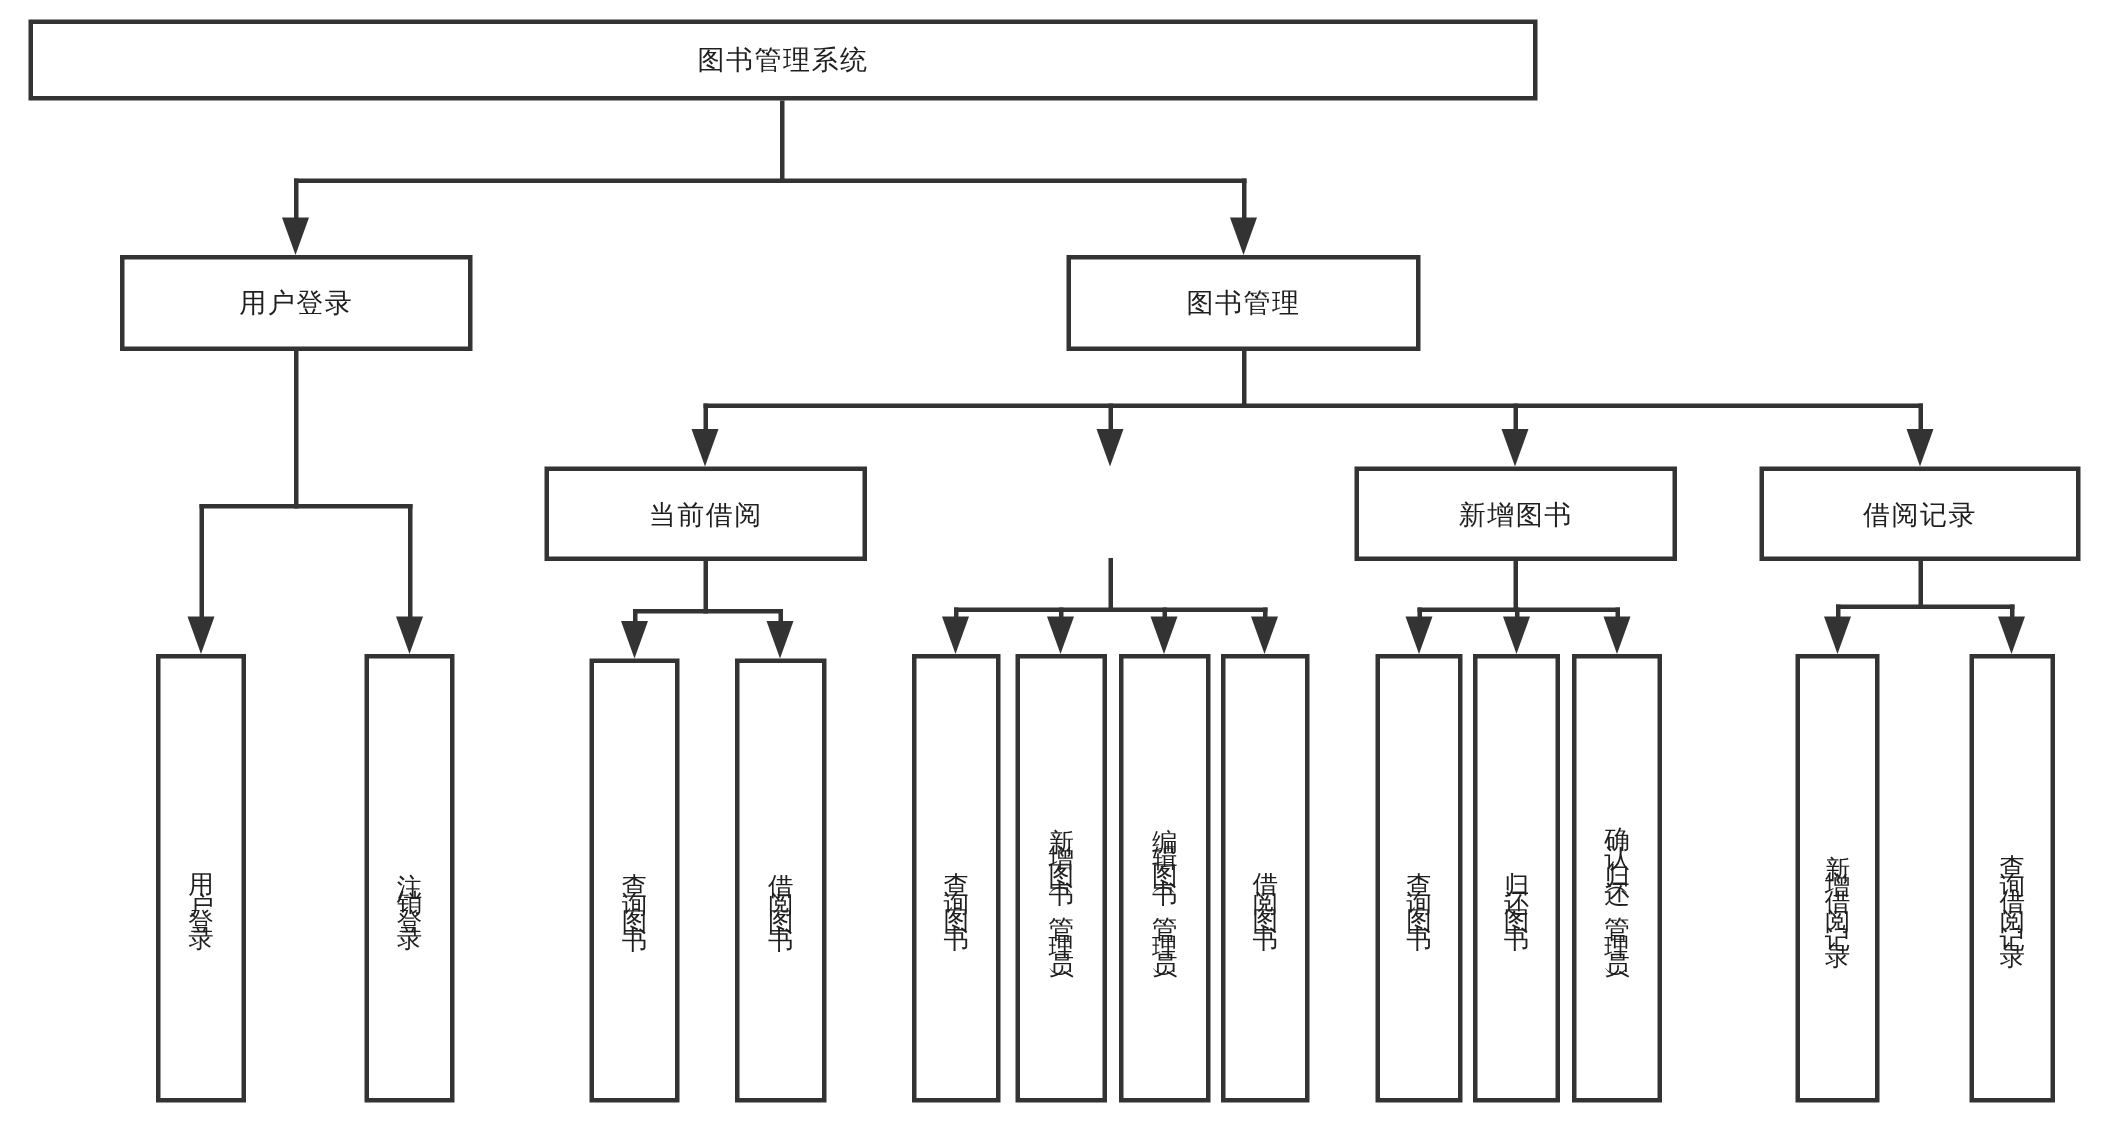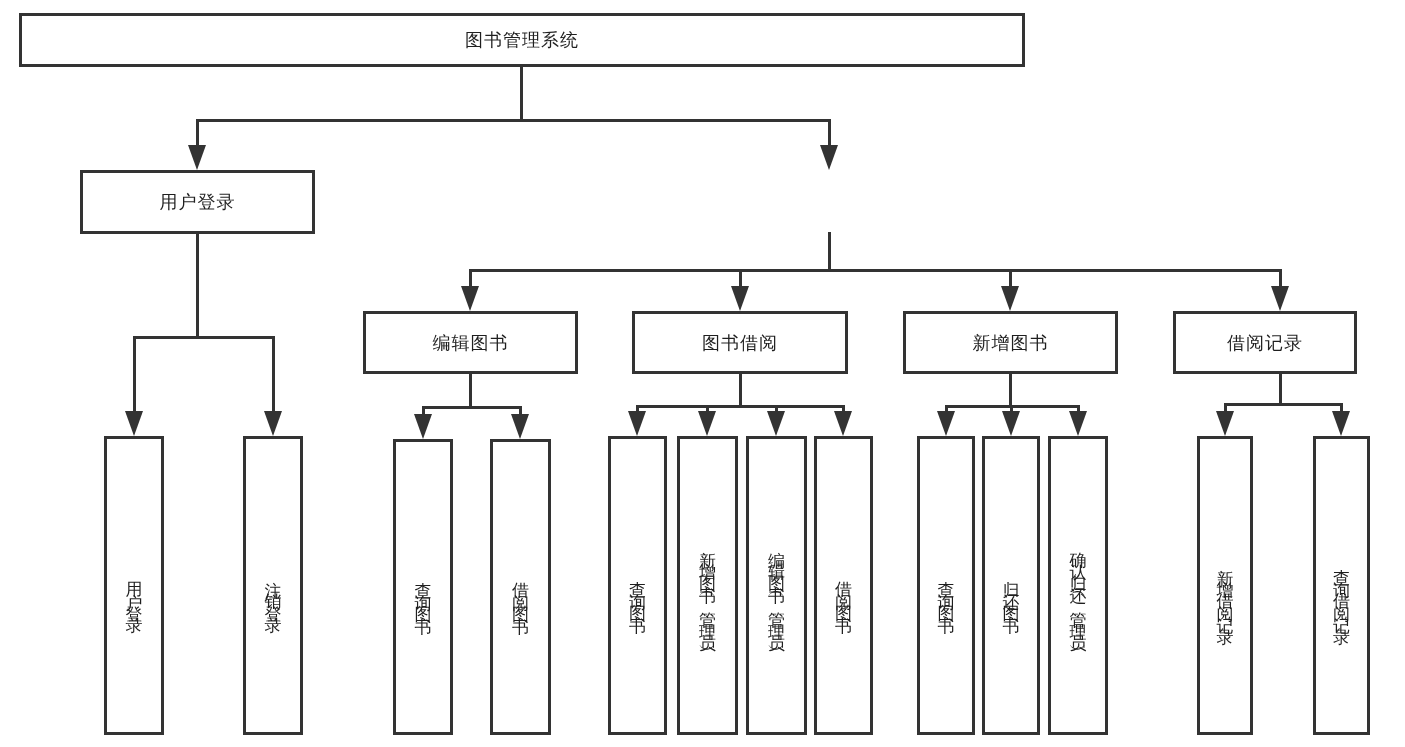--- a/index.html
+++ b/index.html
@@ -63,30 +63,30 @@
 </head>
 <body>
 
 <div id="stage" style="--line: #333333;">
 <div class="node" style="left: 19px; top: 13px; width: 1006px; height: 54px;">
       <span class="label">图书管理系统</span>
     </div>
     <div class="node" style="left: 80px; top: 170px; width: 235px; height: 64px;">
       <span class="label">用户登录</span>
     </div>
+    <div class="node" style="left: 711px; top: 170px; width: 236px; height: 64px;">
+      <span class="label">图书管理</span>
+    </div>
     <div class="node" style="left: 363px; top: 311px; width: 215px; height: 63px;">
-      <span class="label">编辑图书</span>
-    </div>
-    <div class="node" style="left: 632px; top: 311px; width: 216px; height: 63px;">
-      <span class="label">图书借阅</span>
+      <span class="label">当前借阅</span>
     </div>
     <div class="node" style="left: 903px; top: 311px; width: 215px; height: 63px;">
       <span class="label">新增图书</span>
     </div>
-    <div class="node" style="left: 1173px; top: 311px; width: 184px; height: 63px; text-align: right;">
+    <div class="node" style="left: 1173px; top: 311px; width: 214px; height: 63px; text-align: right;">
       <span class="label">借阅记录</span>
     </div>
     <div class="node vert" style="left: 104px; top: 436px; width: 60px; height: 299px;">
       <span class="label">用户登录</span>
     </div>
     <div class="node vert" style="left: 243px; top: 436px; width: 60px; height: 299px;">
       <span class="label">注销登录</span>
     </div>
     <div class="node vert" style="left: 393px; top: 439px; width: 60px; height: 296px;">
       <span class="label">查询图书</span>

